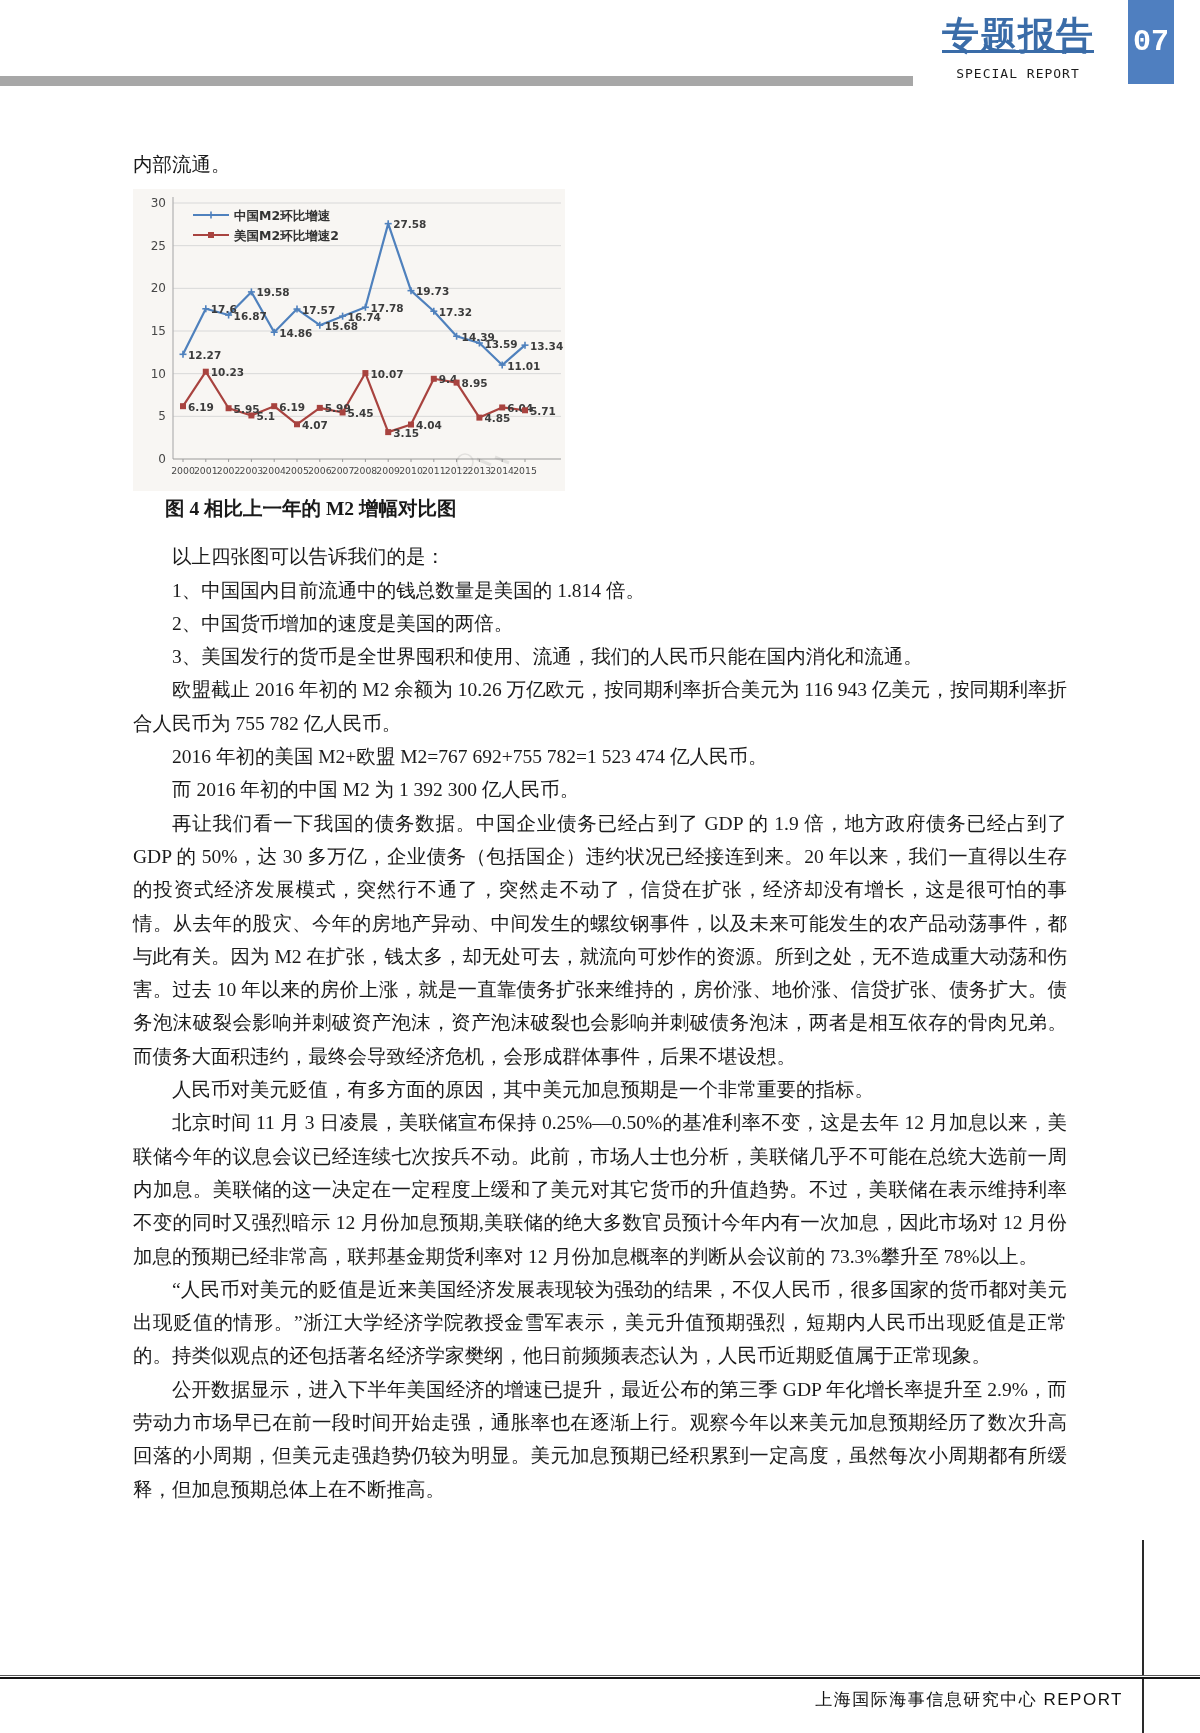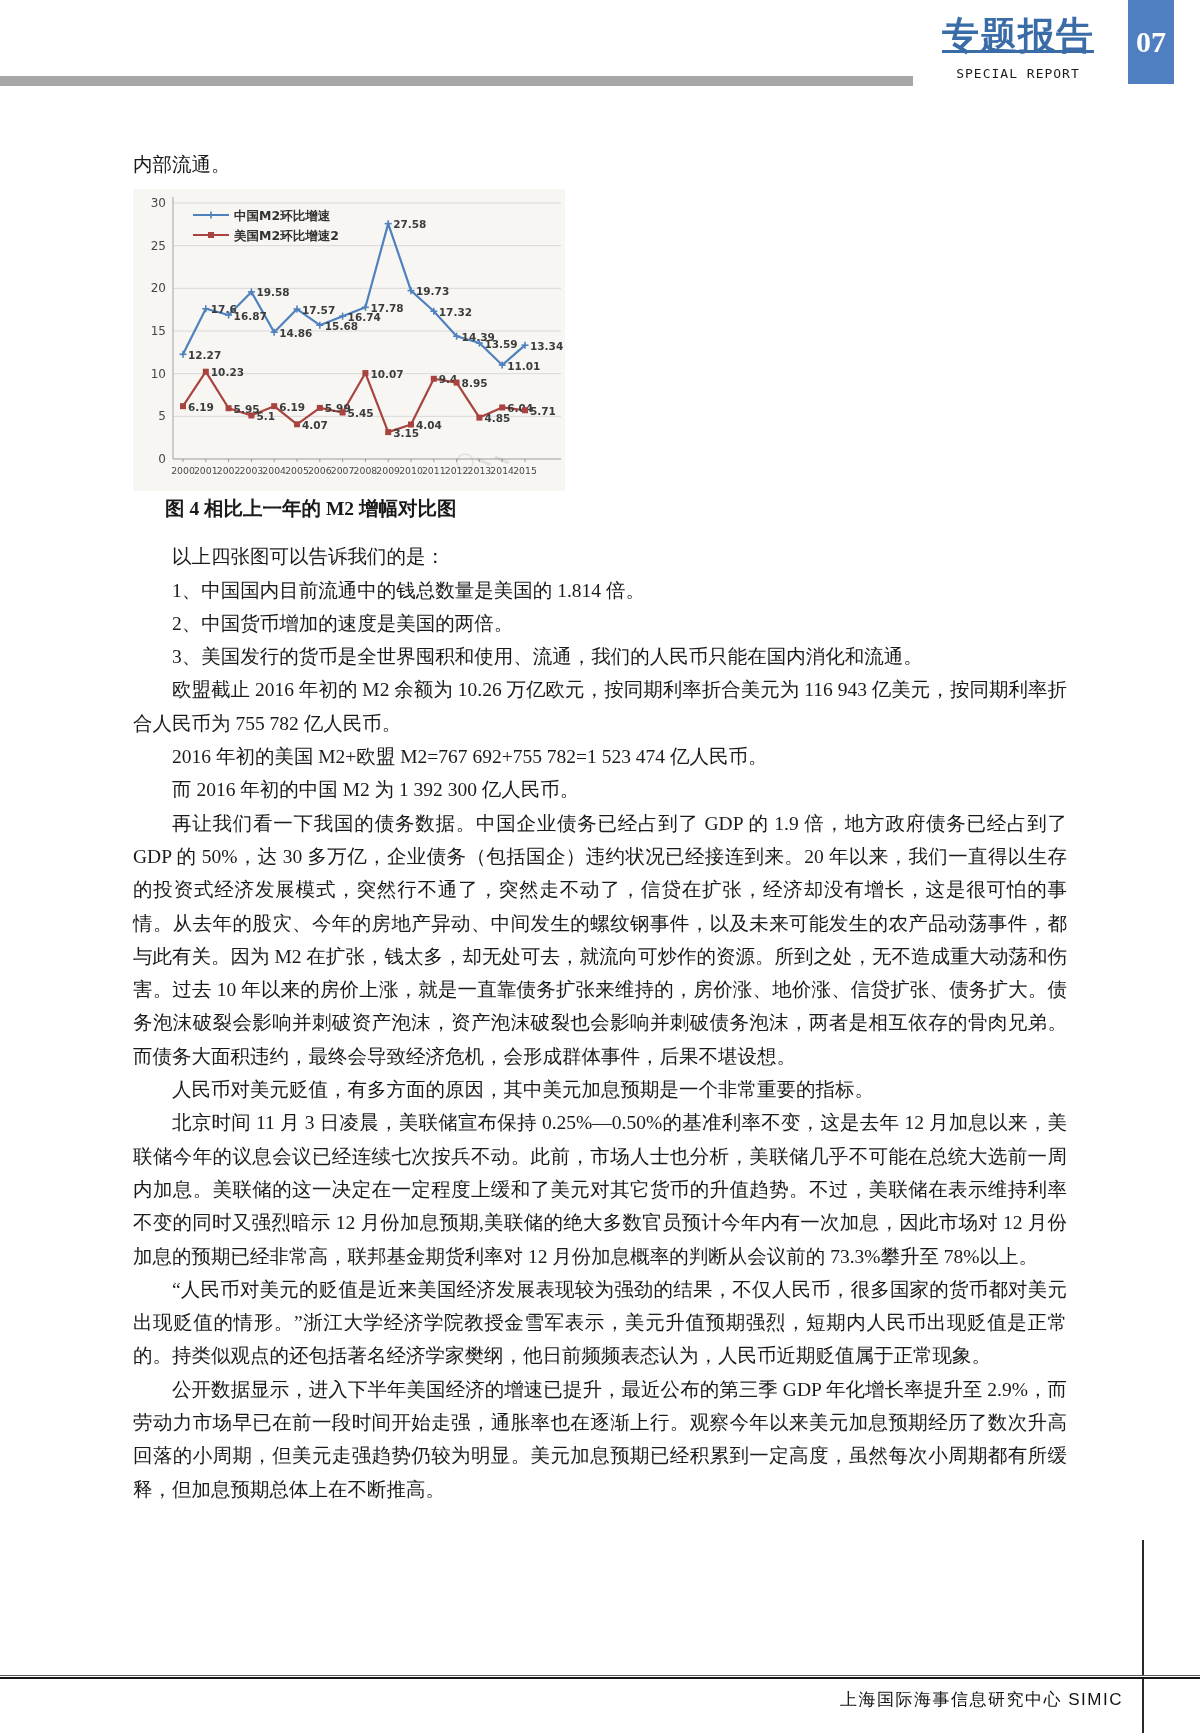--- a/index.html
+++ b/index.html
@@ -9,21 +9,21 @@
     overflow:hidden;
   }
   
   .header-title-block{position:absolute;top:14px;left:940px;width:156px;text-align:center;}
   .header-title{font-family:"Liberation Sans","DejaVu Sans",sans-serif;font-weight:bold;
     font-size:37px;letter-spacing:1px;line-height:44px;text-decoration:underline;}
   .header-subtitle{font-family:"DejaVu Sans Mono","Liberation Mono",monospace;
     font-size:13px;letter-spacing:1px;color:#1d1d1d;margin-top:8px;}
   .page-badge{position:absolute;top:0;left:1128px;width:46px;height:84px;
     display:flex;align-items:center;justify-content:center;
-    font-family:Liberation Serif, serif;font-weight:bold;font-size:30px;color:#ffffff;}
+    font-family:Liberation Mono, monospace;font-weight:bold;font-size:30px;color:#ffffff;}
   .header-bar{position:absolute;top:76px;left:0;width:913px;height:10px;background:#a7a7a7;}
   
   .content{position:absolute;top:132px;left:133px;width:934px;}
   .cn-text{font-size:19.5px;line-height:33.3px;margin-top:16px;}
   .cn-text p{margin:0;text-indent:2em;text-align:justify;}
   .intro p{text-indent:0;}
   .figure-row{display:flex;margin-top:8px;}
   .chart-wrap{width:432px;flex:0 0 432px;}
   .side-col{flex:1;padding-left:35px;}
   .figure-caption{font-weight:bold;font-size:19.5px;margin:0 0 0 32px;}
@@ -215,13 +215,13 @@
     <p>再让我们看一下我国的债务数据。中国企业债务已经占到了 GDP 的 1.9 倍，地方政府债务已经占到了 GDP 的 50%，达 30 多万亿，企业债务（包括国企）违约状况已经接连到来。20 年以来，我们一直得以生存的投资式经济发展模式，突然行不通了，突然走不动了，信贷在扩张，经济却没有增长，这是很可怕的事情。从去年的股灾、今年的房地产异动、中间发生的螺纹钢事件，以及未来可能发生的农产品动荡事件，都与此有关。因为 M2 在扩张，钱太多，却无处可去，就流向可炒作的资源。所到之处，无不造成重大动荡和伤害。过去 10 年以来的房价上涨，就是一直靠债务扩张来维持的，房价涨、地价涨、信贷扩张、债务扩大。债务泡沫破裂会影响并刺破资产泡沫，资产泡沫破裂也会影响并刺破债务泡沫，两者是相互依存的骨肉兄弟。而债务大面积违约，最终会导致经济危机，会形成群体事件，后果不堪设想。</p>
     <p>人民币对美元贬值，有多方面的原因，其中美元加息预期是一个非常重要的指标。</p>
     <p>北京时间 11 月 3 日凌晨，美联储宣布保持 0.25%—0.50%的基准利率不变，这是去年 12 月加息以来，美联储今年的议息会议已经连续七次按兵不动。此前，市场人士也分析，美联储几乎不可能在总统大选前一周内加息。美联储的这一决定在一定程度上缓和了美元对其它货币的升值趋势。不过，美联储在表示维持利率不变的同时又强烈暗示 12 月份加息预期,美联储的绝大多数官员预计今年内有一次加息，因此市场对 12 月份加息的预期已经非常高，联邦基金期货利率对 12 月份加息概率的判断从会议前的 73.3%攀升至 78%以上。</p>
     <p>“人民币对美元的贬值是近来美国经济发展表现较为强劲的结果，不仅人民币，很多国家的货币都对美元出现贬值的情形。”浙江大学经济学院教授金雪军表示，美元升值预期强烈，短期内人民币出现贬值是正常的。持类似观点的还包括著名经济学家樊纲，他日前频频表态认为，人民币近期贬值属于正常现象。</p>
     <p>公开数据显示，进入下半年美国经济的增速已提升，最近公布的第三季 GDP 年化增长率提升至 2.9%，而劳动力市场早已在前一段时间开始走强，通胀率也在逐渐上行。观察今年以来美元加息预期经历了数次升高回落的小周期，但美元走强趋势仍较为明显。美元加息预期已经积累到一定高度，虽然每次小周期都有所缓释，但加息预期总体上在不断推高。</p>
   </div>
 </div>
 
 <div class="v-rule"></div>
 <div class="footer-rule"></div>
-<div class="footer-text">上海国际海事信息研究中心 SIMIC</div>
+<div class="footer-text">上海国际海事信息研究中心 REPORT</div>
 
 </body></html>

